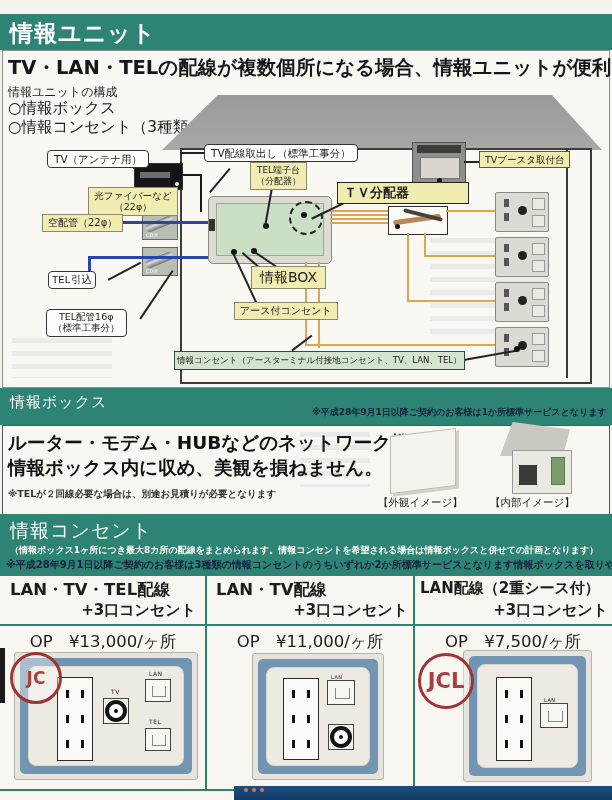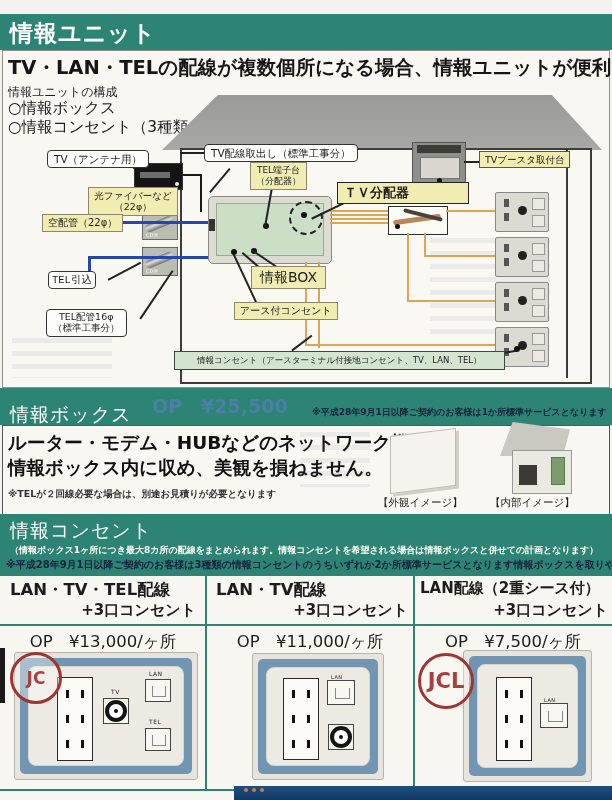--- a/index.html
+++ b/index.html
@@ -186,25 +186,24 @@
     <div>（22φ）</div>
   </div>
   <div class="ylbl" style="left:42px;top:214px;font-size:10px;">空配管（22φ）</div>
   <div class="lbl" style="left:48px;top:271px;padding:2px 3px;font-family:Liberation Mono, monospace;">TEL引込</div>
   <div class="lbl" style="left:46px;top:309px;font-size:9.5px;text-align:center;">
     <div>TEL配管16φ</div>
     <div>（標準工事分）</div>
   </div>
   <div class="ylbl" style="left:251px;top:266px;font-size:14px;padding:2px 8px;">情報BOX</div>
   <div class="ylbl" style="left:234px;top:302px;font-size:10px;">アース付コンセント</div>
-  <div class="glbl" style="left:174px;top:351px;font-size:8.5px;padding:3px 22px;border-color:#3a4a3a;">情報コンセント（アースターミナル付接地コンセント、TV、LAN、TEL）</div>
+  <div class="glbl" style="left:174px;top:351px;font-size:8.5px;padding:3px 2px;border-color:#3a4a3a;">情報コンセント（アースターミナル付接地コンセント、TV、LAN、TEL）</div>
 
   <div class="bar" style="top:388px;height:37px;">
-    <div class="bar-title" style="left:10px;top:14px;font-size:19px;font-weight:normal;">情報ボックス</div>
-    <div class="abs" style="left:152px;top:6px;font-size:19px;color:#4a7fa6;font-weight:bold;">OP　¥25,500</div>
+    <div class="bar-title" style="left:10px;top:5px;font-size:15px;font-weight:normal;">情報ボックス</div>
     <div class="abs" style="left:312px;top:18px;font-size:9px;color:#15233f;font-weight:bold;">※平成28年9月1日以降ご契約のお客様は1か所標準サービスとなります</div>
   </div>
   <div class="frame-box" style="left:2px;top:425px;width:606px;height:88px;border-color:#555;"></div>
   <div class="abs" style="left:8px;top:430px;font-size:18.5px;font-weight:bold;color:#111;white-space:nowrap;">ルーター・モデム・HUBなどのネットワーク機器を</div>
   <div class="abs" style="left:8px;top:455px;font-size:18.5px;font-weight:bold;color:#111;white-space:nowrap;">情報ボックス内に収め、美観を損ねません。</div>
   <div class="abs" style="left:8px;top:488px;font-size:9.5px;color:#333;font-weight:bold;">※TELが２回線必要な場合は、別途お見積りが必要となります</div>
   <div class="ghost" style="left:300px;top:432px;width:70px;height:55px;"></div>
 
   <div class="abs" style="left:390px;top:432px;width:64px;height:56px;background:#f4f3ee;border:1px solid #bdbcb2;transform:skewY(-7deg);box-shadow:3px 3px 0 #d2d0c6;"></div>
   <div class="abs" style="left:378px;top:496px;font-size:10.5px;">【外観イメージ】</div>

